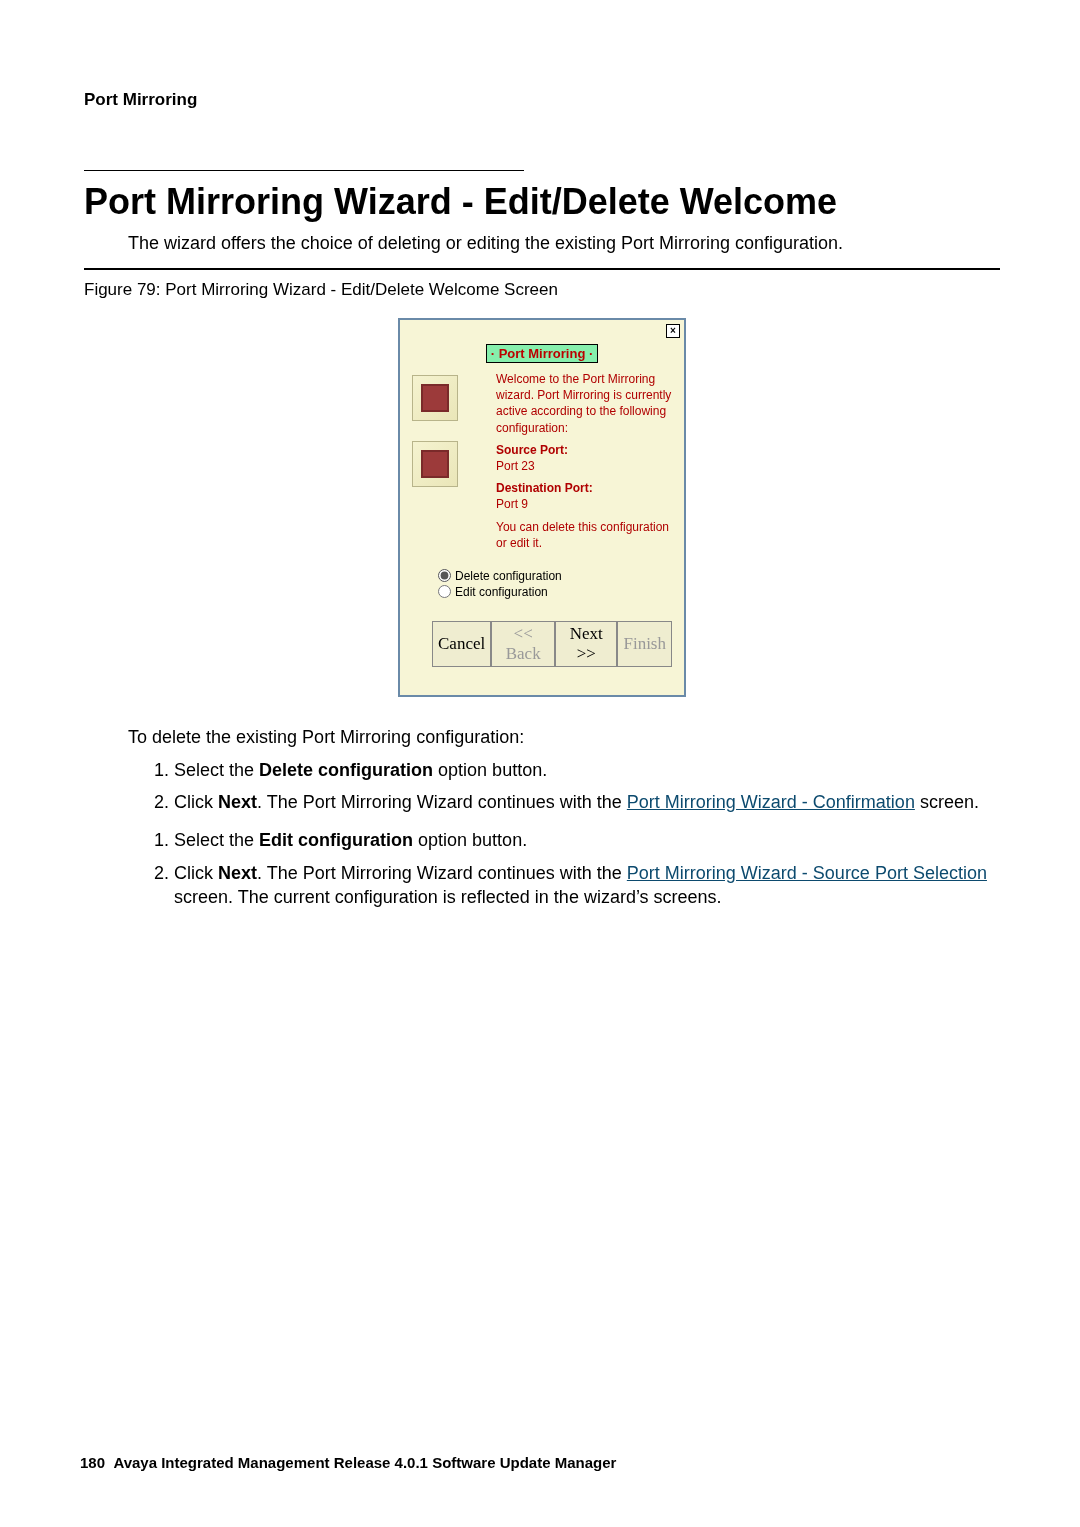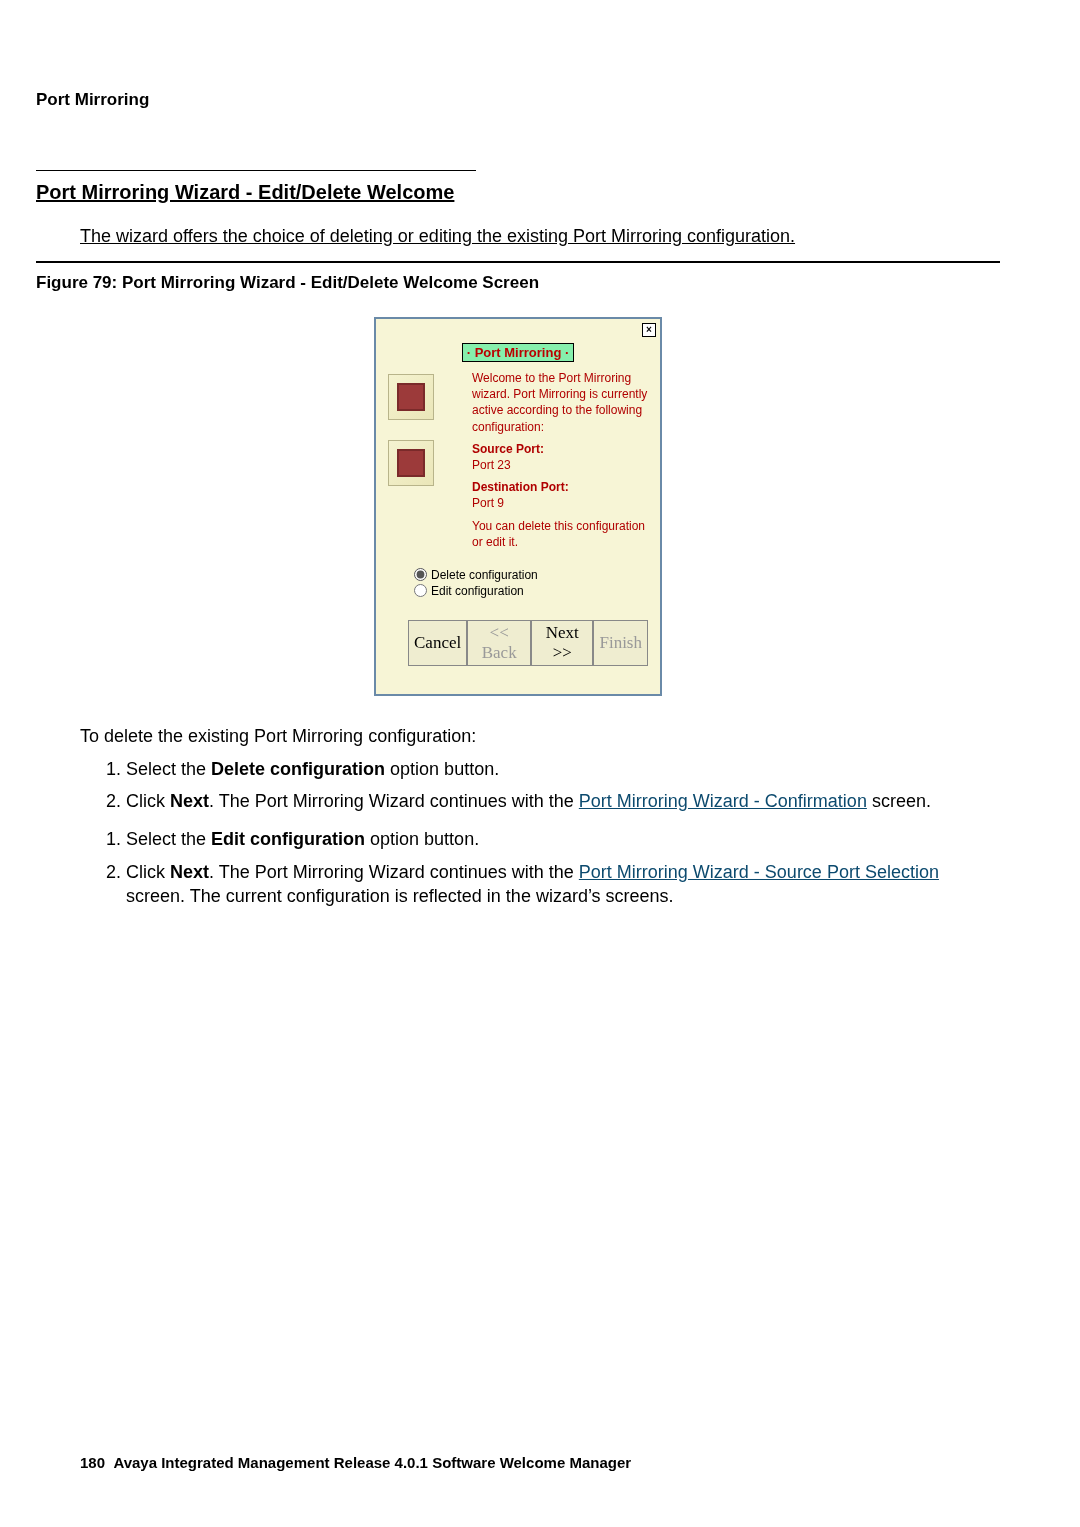--- a/index.html
+++ b/index.html
@@ -1,23 +1,23 @@
 <!DOCTYPE html>
 <html><head>
 <meta charset="utf-8">
 <style>
   * { box-sizing: border-box; margin: 0; padding: 0; }
   html, body { width: 1080px; height: 1527px; background: #fff; font-family: Arial, Helvetica, sans-serif; color: #000; }
-  .page { padding: 90px 80px 0 36px; position: relative; height: 100%; }
+  .page { padding: 90px 80px 0 84px; position: relative; height: 100%; }
   .header-label { font-weight: bold; font-size: 17px; margin-bottom: 60px; }
   .rule-short { border: none; border-top: 1px solid #000; width: 440px; margin: 0 0 10px 0; }
-  .section-title { font-weight: bold; font-size: 20px; margin-bottom: 22px; text-decoration: underline; }
-  .intro { font-size: 18px; margin: 0 0 14px 44px; text-decoration: underline; }
+  .section-title { font-weight: bold; font-size: 36px; margin-bottom: 10px; }
+  .intro { font-size: 18px; margin: 0 0 14px 44px; }
   .rule-full { border: none; border-top: 2px solid #000; margin: 0 0 10px 0; }
-  .fig-caption { font-weight: bold; font-size: 17px; margin-bottom: 24px; }
+  .fig-caption { font-weight: normal; font-size: 17px; margin-bottom: 18px; }
   .wizard-wrap { display: flex; justify-content: center; margin-bottom: 30px; }
   .wizard {
     width: 288px; background: #f7f5d6; border: 2px solid #6a8aa8;
     padding: 14px 12px 28px 12px; position: relative; font-size: 12px;
     color: #000;
   }
   .close-x {
     position: absolute; top: 4px; right: 4px; width: 14px; height: 14px;
     border: 1px solid #000; background: #fff; font-size: 10px; line-height: 12px;
     text-align: center; font-weight: bold; cursor: pointer;
@@ -122,15 +122,15 @@
   <ol class="ol">
     <li>
       <span>Select the </span><b>Edit configuration</b><span> option button.</span>
     </li>
     <li>
       <span>Click </span><b>Next</b><span>. The Port Mirroring Wizard continues with the </span><a class="link">Port Mirroring Wizard - Source Port Selection</a><span> screen. The current configuration is reflected in the wizard’s screens.</span>
     </li>
   </ol>
 
   <div class="footer">
-    <span>180</span>&nbsp;&nbsp;<span>Avaya Integrated Management Release 4.0.1 Software Welcome Manager</span>
+    <span>180</span>&nbsp;&nbsp;<span>Avaya Integrated Management Release 4.0.1 Software Update Manager</span>
   </div>
 </div>
 
 </body></html>

